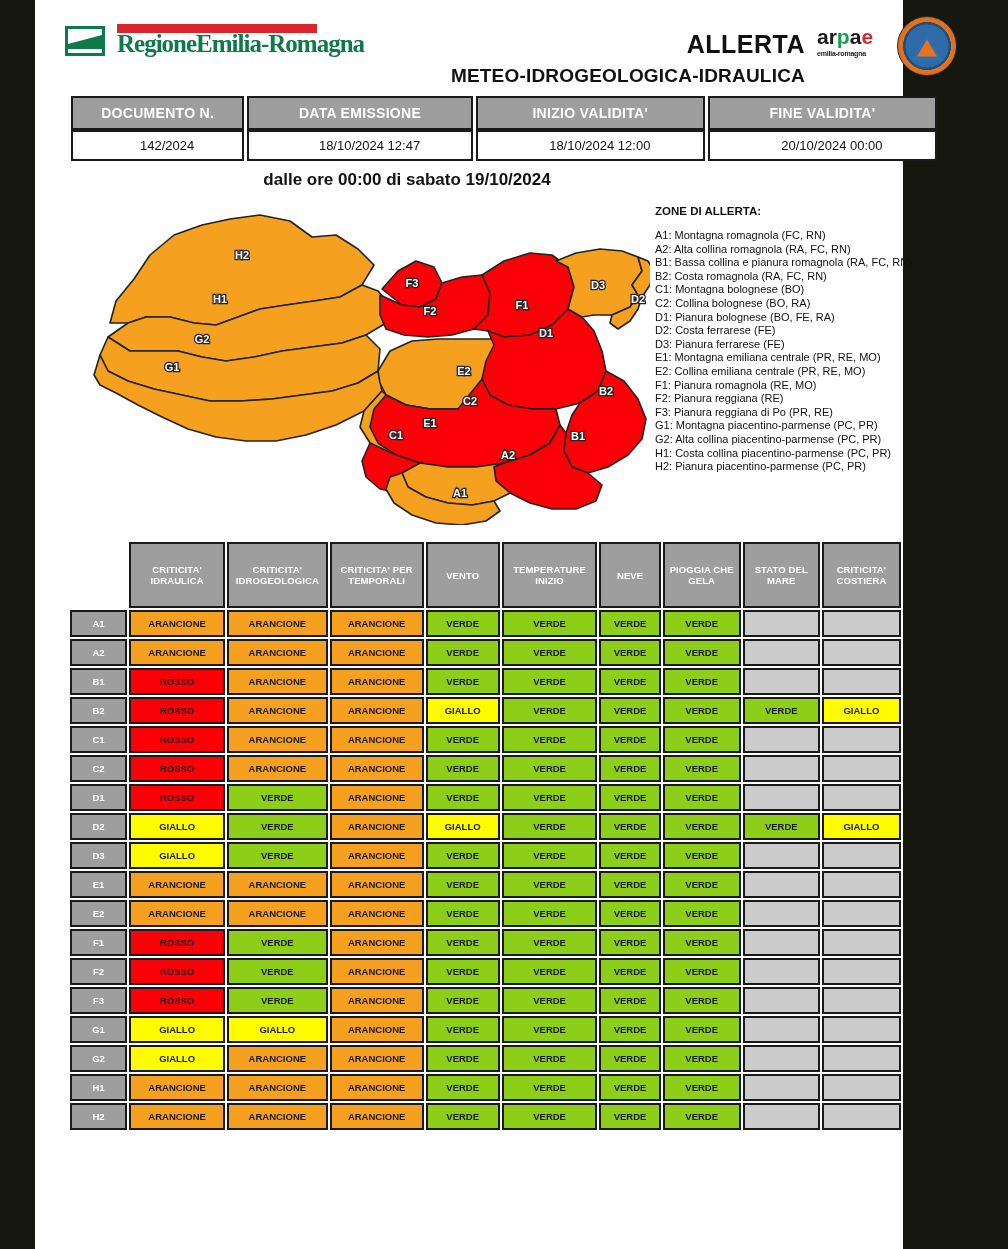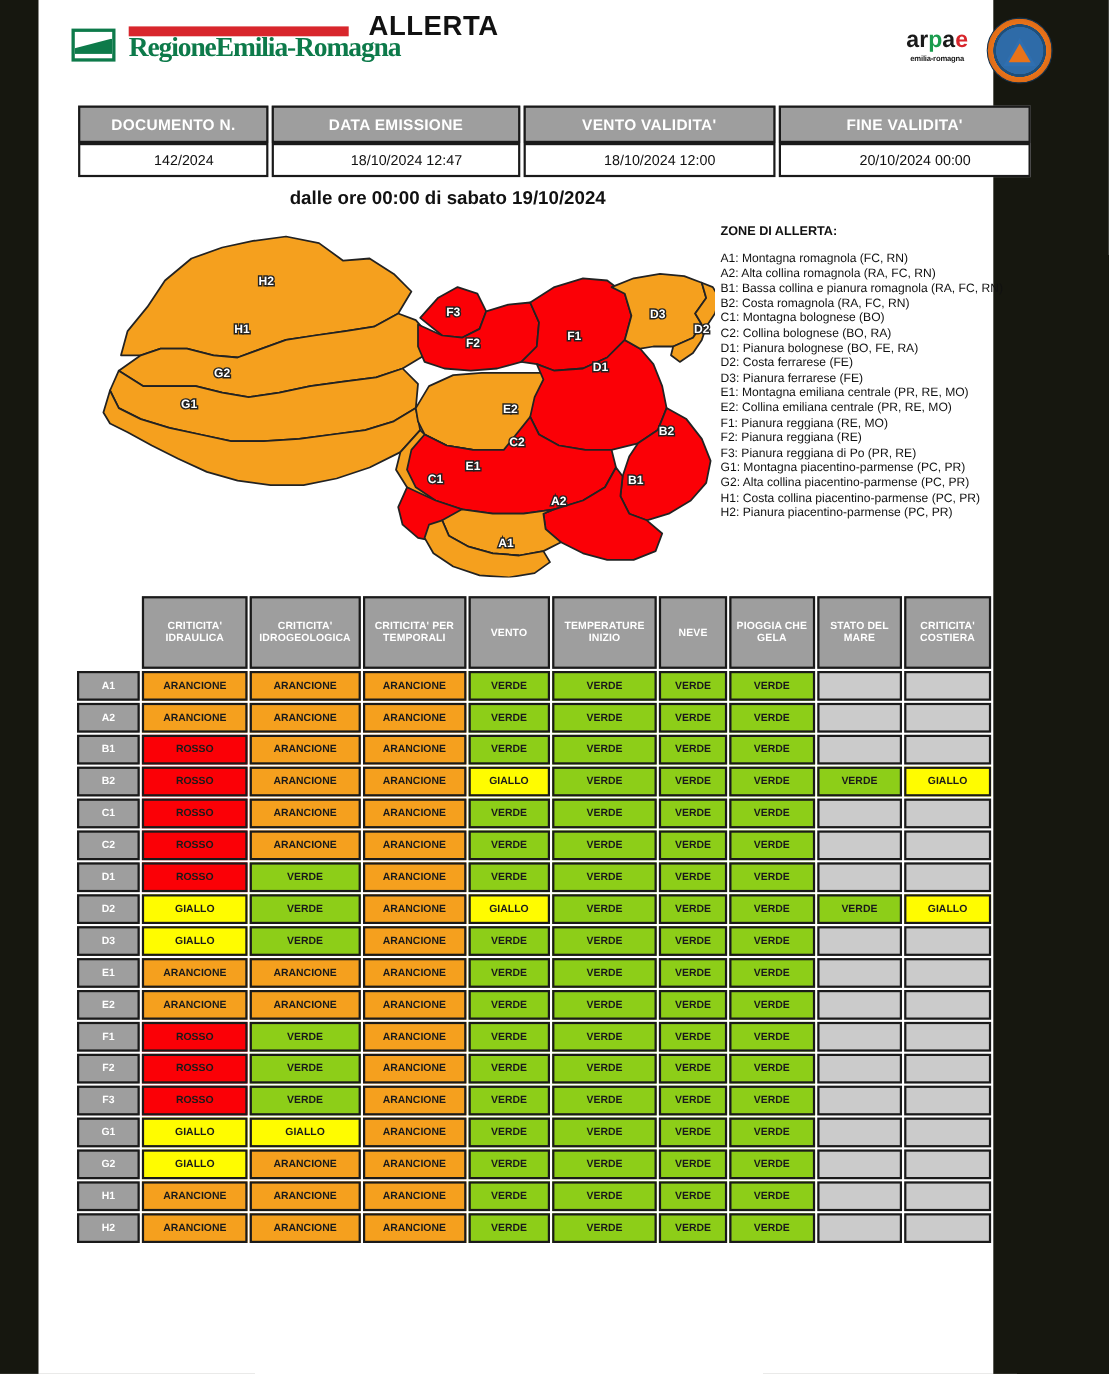--- a/index.html
+++ b/index.html
@@ -32,30 +32,30 @@
   .logo-rer .redbar{
     position:absolute;left:52px;top:2px;width:200px;height:9px;background:#d8262c;
   }
   .logo-rer .rer-text{
     position:absolute;left:52px;top:9px;
     font-family:"Liberation Serif", serif;
     font-weight:bold;font-size:25px;letter-spacing:-1px;
     color:#0d7a4a;white-space:nowrap;line-height:1;
   }
   .title-block{
-    position:absolute;left:300px;top:10px;width:470px;text-align:left;
+    position:absolute;left:300px;top:30px;width:470px;text-align:right;
   }
   .title-main{
     font-size:25px;font-weight:bold;color:#111;letter-spacing:.5px;
   }
   .title-sub{
     font-size:19px;font-weight:bold;color:#111;margin-top:6px;letter-spacing:.2px;
   }
   .logo-arpae{
-    position:absolute;left:782px;top:26px;width:70px;text-align:center;
+    position:absolute;left:782px;top:26px;width:70px;
   }
   .arpae-word{font-size:21px;font-weight:bold;line-height:1;}
   .arpae-word .a1{color:#1a1a1a;}
   .arpae-word .p{color:#1a9c4e;}
   .arpae-word .a2{color:#1a1a1a;}
   .arpae-word .e{color:#d8262c;}
   .arpae-sub{font-size:7px;font-weight:bold;color:#1a1a1a;margin-top:3px;letter-spacing:-.2px;}
   .logo-pc{
     position:absolute;left:862px;top:16px;width:58px;height:58px;border-radius:50%;
     background:radial-gradient(circle at 50% 50%, #2e6ba8 0%, #2e6ba8 52%, #1f4f7a 53%, #1f4f7a 58%, #e8731a 59%, #c75c12 100%);
@@ -140,39 +140,40 @@
   <div class="header">
 
     <div class="logo-rer">
       <div class="flagbox"></div>
       <div class="redbar"></div>
       <div class="rer-text">RegioneEmilia-Romagna</div>
     </div>
 
     <div class="title-block">
       <div class="title-main">ALLERTA</div>
+      <div class="title-sub">METEO-IDROGEOLOGICA-IDRAULICA</div>
     </div>
 
     <div class="logo-arpae">
       <div class="arpae-word"><span class="a1">ar</span><span class="p">p</span><span class="a2">a</span><span class="e">e</span></div>
       <div class="arpae-sub">emilia-romagna</div>
     </div>
 
     <div class="logo-pc">
       <div class="tri"></div>
       <div class="tri-in"></div>
     </div>
   </div>
 
   <table class="info-table">
     <tbody>
         <tr>
       <th style="width:172px">DOCUMENTO N.</th>
       <th style="width:228px">DATA EMISSIONE</th>
-      <th style="width:232px">VENTO VALIDITA'</th>
+      <th style="width:232px">INIZIO VALIDITA'</th>
       <th style="width:232px">FINE VALIDITA'</th>
     </tr>
     <tr>
       <td>142/2024</td>
       <td>18/10/2024 12:47</td>
       <td>18/10/2024 12:00</td>
       <td>20/10/2024 00:00</td>
     </tr>
   </tbody>
     </table>
@@ -249,21 +250,21 @@
     <div class="legend-item">A2: Alta collina romagnola (RA, FC, RN)</div>
     <div class="legend-item">B1: Bassa collina e pianura romagnola (RA, FC, RN)</div>
     <div class="legend-item">B2: Costa romagnola (RA, FC, RN)</div>
     <div class="legend-item">C1: Montagna bolognese (BO)</div>
     <div class="legend-item">C2: Collina bolognese (BO, RA)</div>
     <div class="legend-item">D1: Pianura bolognese (BO, FE, RA)</div>
     <div class="legend-item">D2: Costa ferrarese (FE)</div>
     <div class="legend-item">D3: Pianura ferrarese (FE)</div>
     <div class="legend-item">E1: Montagna emiliana centrale (PR, RE, MO)</div>
     <div class="legend-item">E2: Collina emiliana centrale (PR, RE, MO)</div>
-    <div class="legend-item">F1: Pianura reggiana (RE, MO)</div>
+    <div class="legend-item">F1: Pianura romagnola (RE, MO)</div>
     <div class="legend-item">F2: Pianura reggiana (RE)</div>
     <div class="legend-item">F3: Pianura reggiana di Po (PR, RE)</div>
     <div class="legend-item">G1: Montagna piacentino-parmense (PC, PR)</div>
     <div class="legend-item">G2: Alta collina piacentino-parmense (PC, PR)</div>
     <div class="legend-item">H1: Costa collina piacentino-parmense (PC, PR)</div>
     <div class="legend-item">H2: Pianura piacentino-parmense (PC, PR)</div>
   </div>
 
   <table class="alert-table" id="alert-table">
     <thead>

